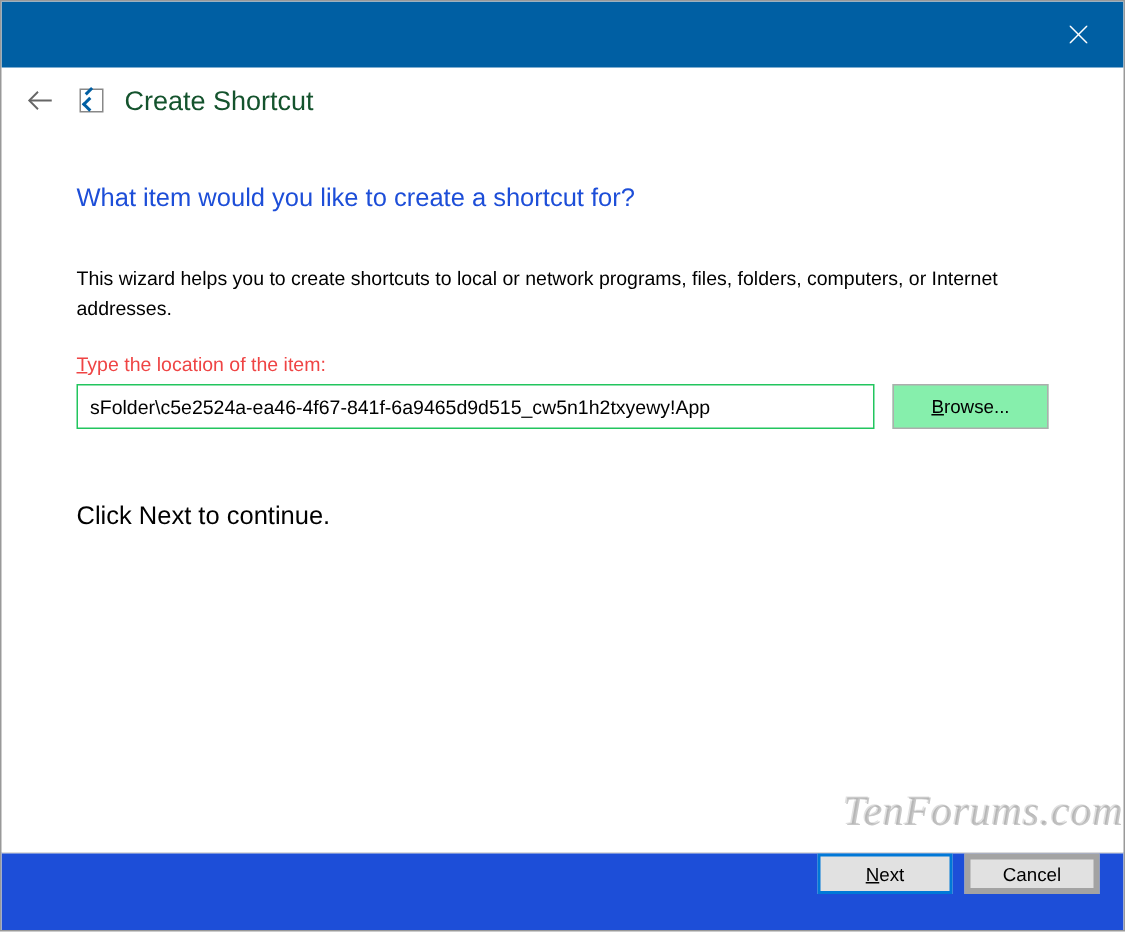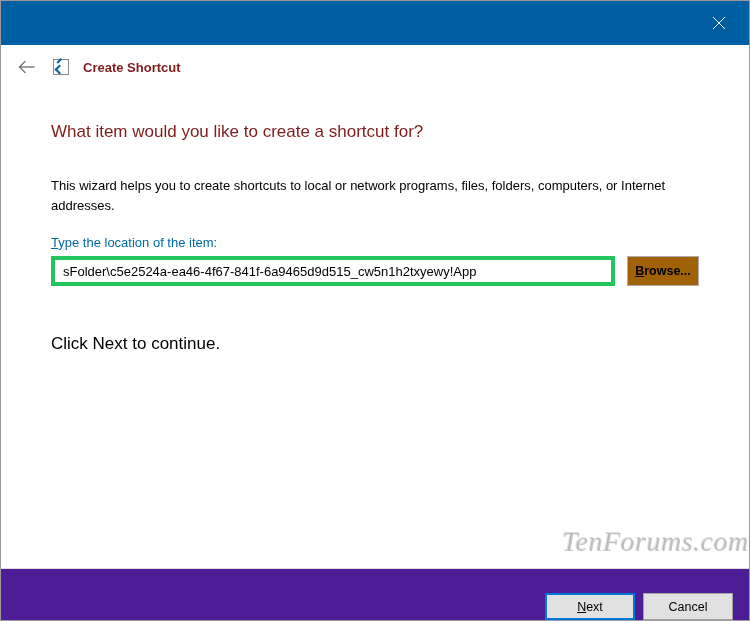--- a/index.html
+++ b/index.html
@@ -85,100 +85,98 @@
       position: absolute;
       left: 3px;
       top: 2px;
       width: 6px;
       height: 1.5px;
       background: #005fa3;
       transform: rotate(-45deg);
       transform-origin: left center;
     }
     .header-title {
-      color: #7f1d1d;
-      font-size: 13px;
-      font-weight: bold;
+      color: #14532d;
+      font-size: 18px;
     }
     .content {
       padding: 28px 50px 0 50px;
     }
     .heading {
-      color: #7f1d1d;
+      color: #1d4ed8;
       font-size: 17px;
       font-weight: 400;
       margin-bottom: 34px;
     }
     .description {
       color: #000;
       font-size: 13px;
       line-height: 1.5;
       margin-bottom: 20px;
     }
     .field-label {
-      color: #0369a1;
+      color: #ef4444;
       font-size: 13px;
       margin-bottom: 6px;
     }
     .field-label .accesskey {
       text-decoration: underline;
     }
     .input-row {
       display: flex;
       gap: 12px;
       align-items: stretch;
       margin-bottom: 48px;
     }
     .location-input {
       flex: 1;
-      border: 4px solid #22c55e;
+      border: 1px solid #22c55e;
       padding: 6px 8px;
       font-family: "Segoe UI", Tahoma, sans-serif;
       font-size: 13px;
       color: #000;
       outline: none;
       height: 30px;
     }
     .browse-btn {
-      width: 72px;
+      width: 104px;
       height: 30px;
-      background: #a16207;
+      background: #86efac;
       border: 1px solid #adadad;
       font-family: "Segoe UI", Tahoma, sans-serif;
       font-size: 12.5px;
       color: #000;
       cursor: default;
-      font-weight: bold;
     }
     .browse-btn .accesskey {
       text-decoration: underline;
     }
     .continue-text {
       color: #000;
       font-size: 17px;
     }
     .footer {
       position: absolute;
       bottom: 0;
       left: 0;
       right: 0;
       height: 52px;
-      background: #4c1d95;
+      background: #1d4ed8;
       border-top: 1px solid #dcdcdc;
       display: flex;
-      align-items: flex-end;
+      align-items: flex-start;
       justify-content: flex-end;
       padding: 0 16px;
       gap: 8px;
     }
     .footer-btn {
       width: 90px;
       height: 27px;
       background: #e1e1e1;
-      border: 1px solid #a3a3a3;
+      border: 4px solid #a3a3a3;
       font-family: "Segoe UI", Tahoma, sans-serif;
       font-size: 12.5px;
       color: #000;
       cursor: default;
     }
     .footer-btn.primary {
       border: 2px solid #0078d7;
     }
     .footer-btn .accesskey {
       text-decoration: underline;

